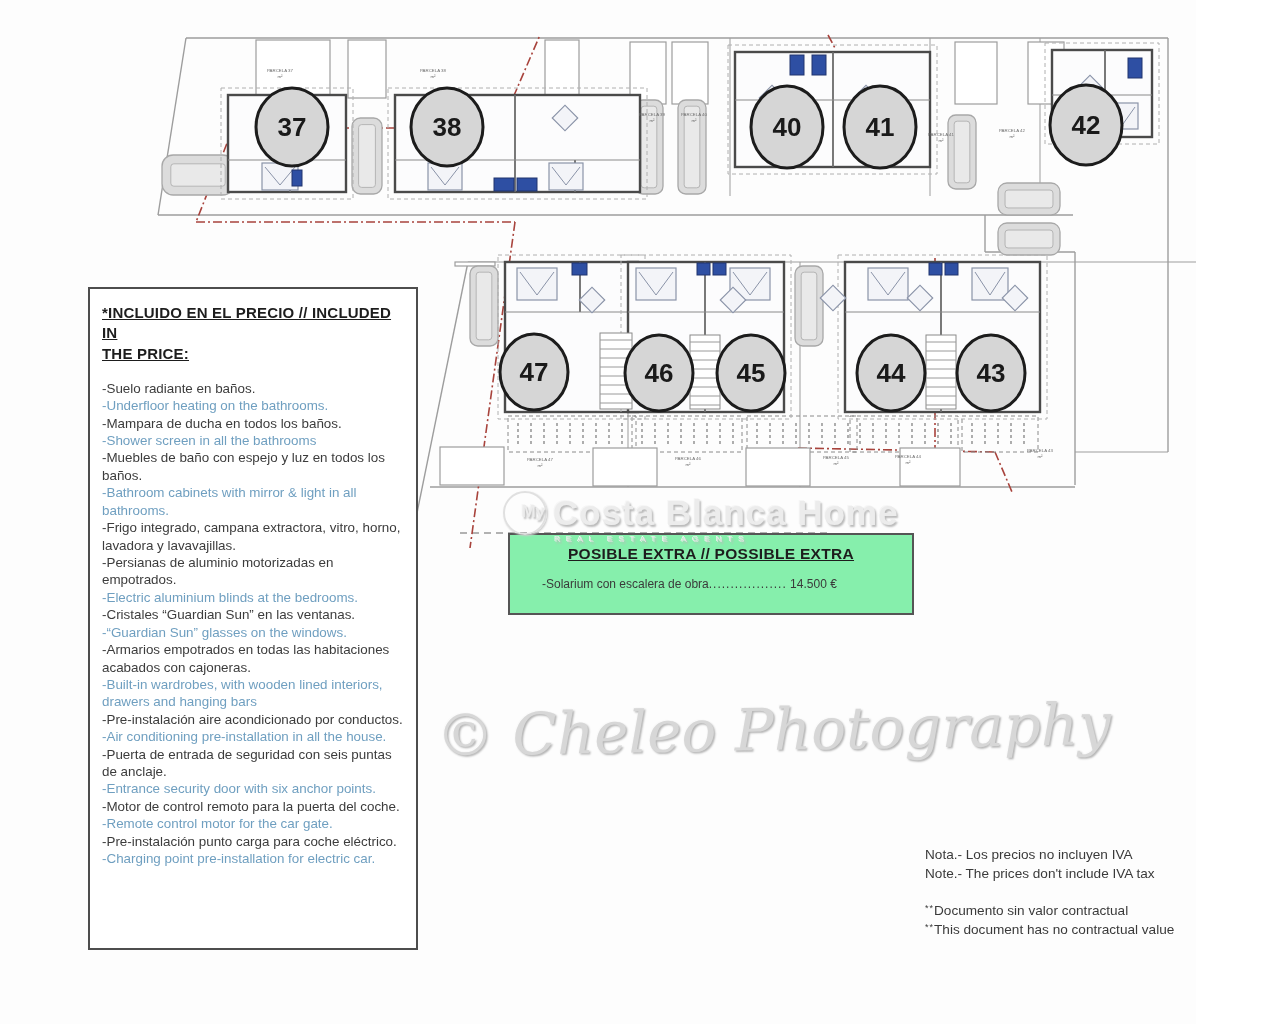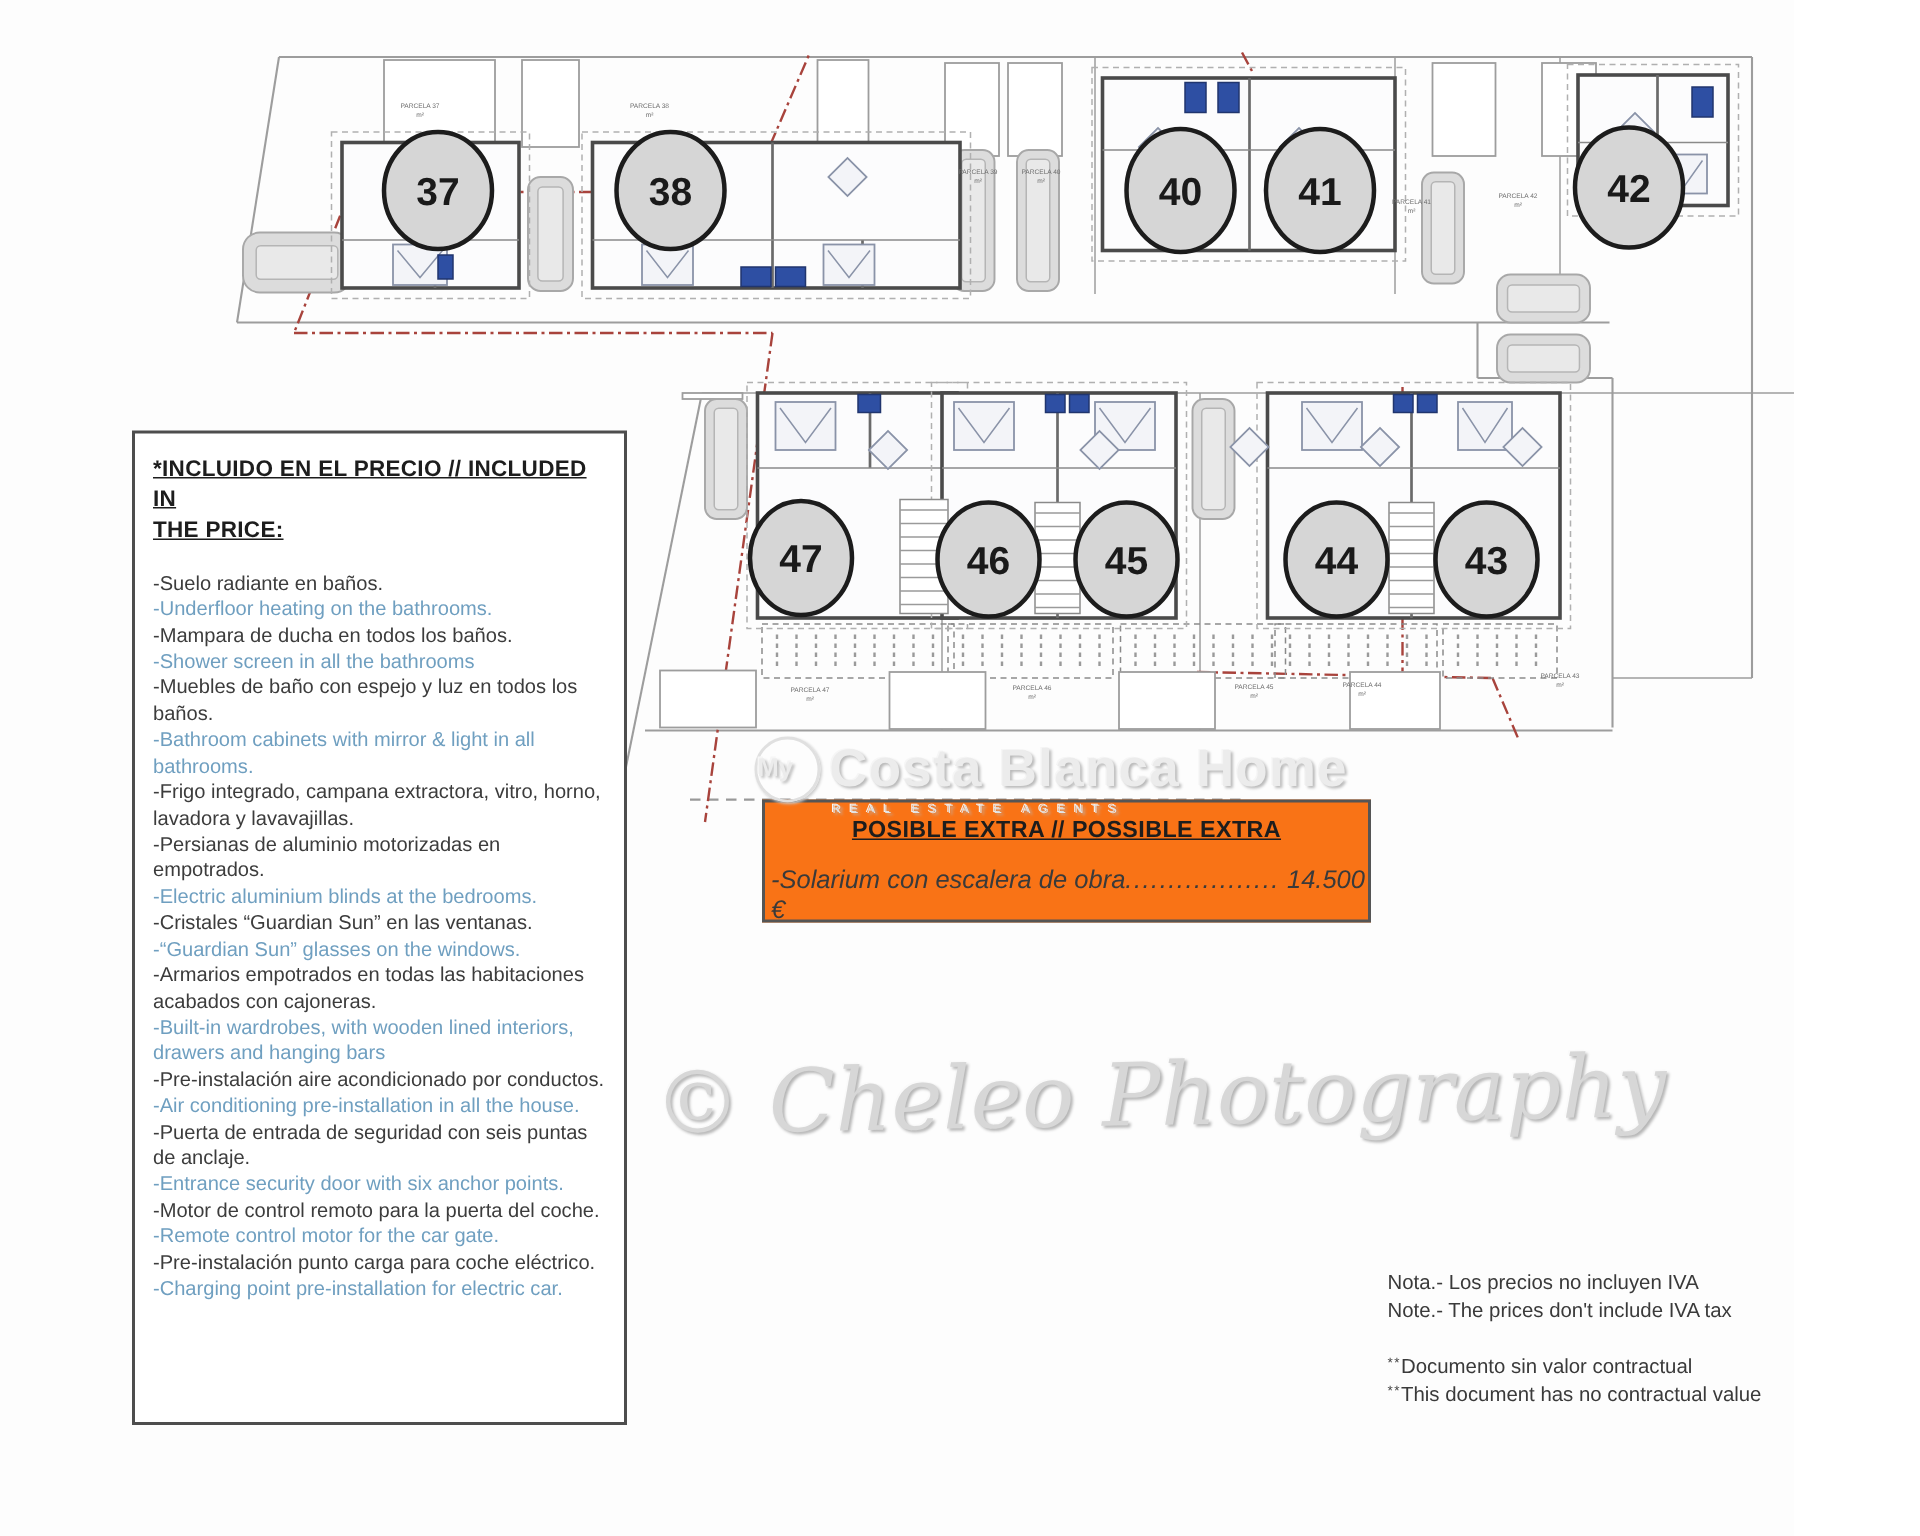--- a/index.html
+++ b/index.html
@@ -8,31 +8,31 @@
   
   #siteplan{position:absolute;left:0;top:0;}
   
   .included-box{position:absolute;left:88px;top:287px;width:330px;height:663px;
     background:#fff;border:2px solid #4d4d4d;box-sizing:border-box;padding:14px 12px 10px 12px;}
   .included-box h2{margin:0 0 16px 0;font-size:15px;line-height:1.35;color:#1d1d1d;
     text-decoration:underline;letter-spacing:.2px;}
   .inc-es{color:#3c3c3c;font-size:13.4px;line-height:1.3;}
   .inc-en{color:#6f9fc0;font-size:13.4px;line-height:1.3;}
   
-  .extra-box{position:absolute;left:508px;top:533px;width:406px;height:82px;background:#f97316;
+  .extra-box{position:absolute;left:508px;top:533px;width:406px;height:82px;background:#86efac;
     border:2px solid #555;box-sizing:border-box;}
   .extra-box h3{margin:10px 0 0 0;text-align:center;font-size:15.5px;color:#1d1d1d;
     text-decoration:underline;letter-spacing:.3px;}
-  .extra-box p{margin:14px 0 0 4px;font-size:17px;color:#3a3a3a;font-style:italic;}
+  .extra-box p{margin:14px 0 0 32px;font-size:12px;color:#3a3a3a;}
   .extra-box .leader{letter-spacing:1px;}
   
   .wm-brand{position:absolute;left:503px;top:491px;color:#ececec;
     text-shadow:1.5px 1.5px 2px #b9b9b9,-1px -1px 0 #f6f6f6;white-space:nowrap;}
   .wm-my{display:inline-block;width:40px;height:40px;border:2px solid #e0e0e0;border-radius:50%;
-    text-align:left;line-height:38px;font-weight:bold;font-size:17px;vertical-align:middle;
+    text-align:right;line-height:38px;font-weight:bold;font-size:17px;vertical-align:middle;
     box-shadow:1px 1px 2px #c9c9c9;}
   .wm-name{font-weight:bold;font-size:35px;vertical-align:middle;margin-left:6px;letter-spacing:1px;}
   .wm-sub{font-size:8px;letter-spacing:6px;margin:0 0 0 52px;color:#e4e4e4;}
   .wm-photo{position:absolute;left:436px;top:698px;width:430px;font-family:"DejaVu Serif",serif;
     font-style:italic;font-size:58px;color:#d7d7d7;white-space:nowrap;
     text-shadow:1.5px 1.5px 2px #b5b5b5,-1px -1px 0 #fafafa;transform:rotate(-1deg);}
   
   .notes{position:absolute;left:925px;top:845px;font-size:13.6px;color:#3a3a3a;line-height:1.4;}
   .notes .gap{height:18px;}
   .notes .mark{font-size:9px;vertical-align:4px;letter-spacing:1px;}

